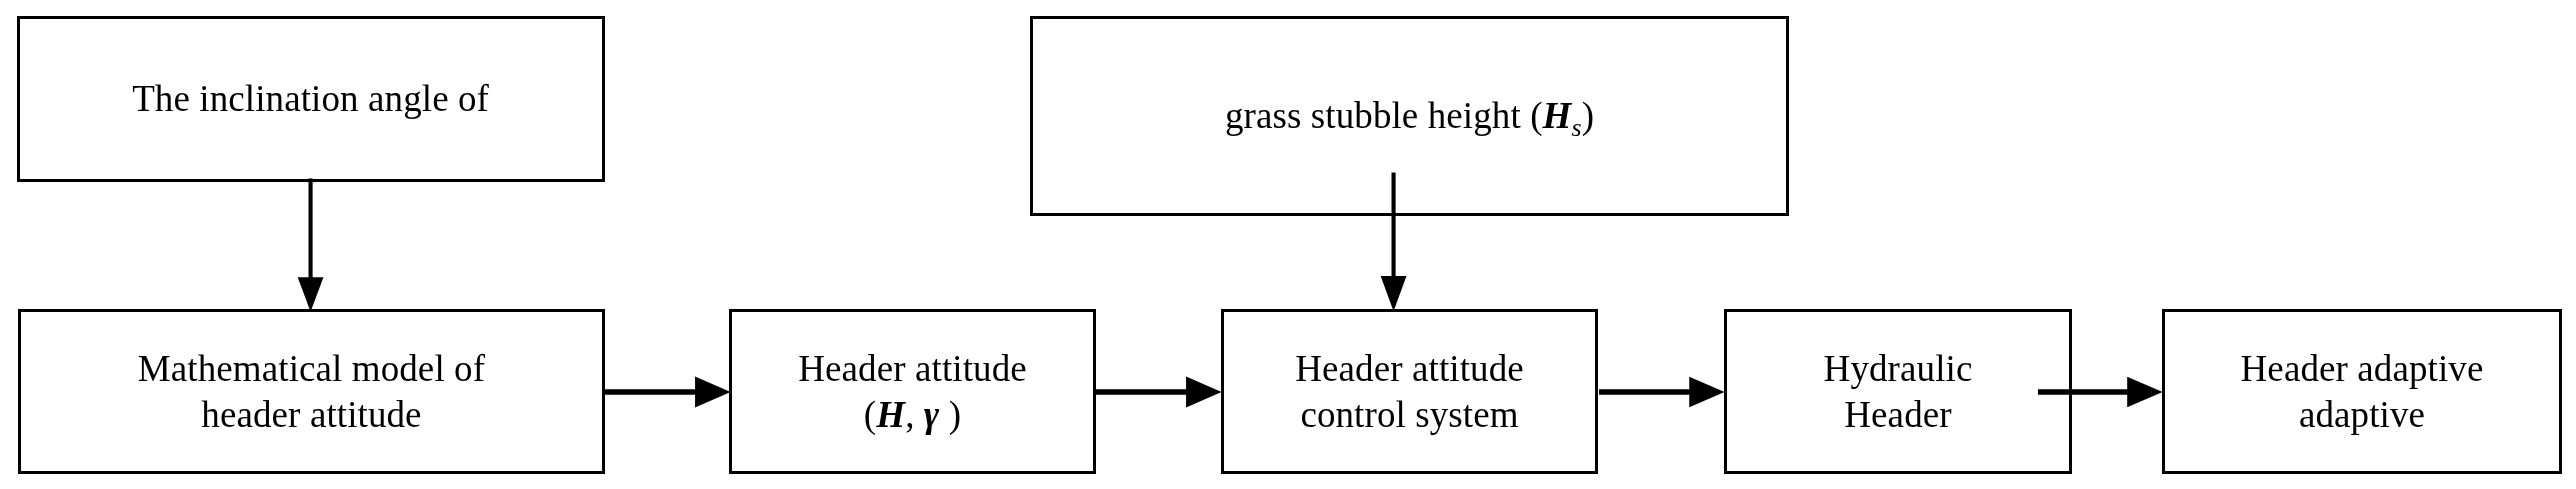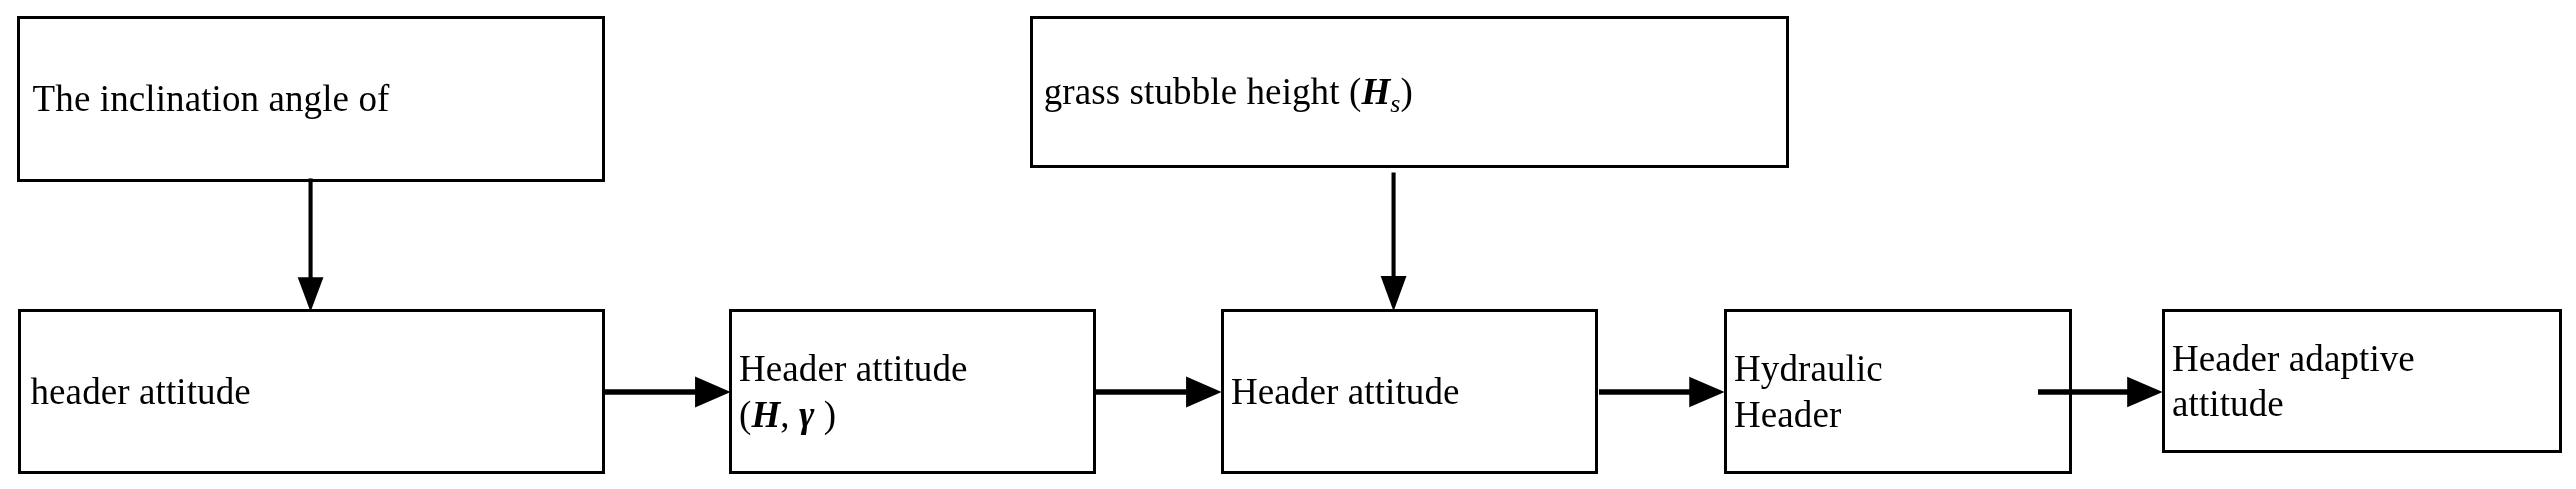--- a/index.html
+++ b/index.html
@@ -15,21 +15,21 @@
     font-family: "Liberation Serif", "DejaVu Serif", serif;
     overflow: hidden;
   }
   .node-box {
     position: absolute;
     box-sizing: border-box;
     border: 3px solid #000000;
     background: #ffffff;
     display: flex;
     flex-direction: column;
-    align-items: flex-start;
+    align-items: center;
     justify-content: center;
     text-align: center;
     color: #000000;
   }
   .node-line {
     display: block;
     white-space: nowrap;
     font-size: 37px;
     line-height: 1.22;
     letter-spacing: 0.1px;
@@ -63,45 +63,47 @@
 </style>
 </head>
 <body>
 
 <div id="diagram-root">
 
   <div class="node-box" style="left:16.6px; top:16px; width:588px; height:166px; padding:0 13px;">
     <span class="node-line">The inclination angle of</span>
   </div>
 
-  <div class="node-box" style="left:1030px; top:16px; width:759px; height:152px; padding:0 10.7px;">
+  <div class="node-box" style="left:1030px; top:16px; width:759px; height:200px; padding:0 10.7px;">
     <span class="node-line"><span>grass stubble height (</span><span class="math-it">H</span><span class="sub-light">s</span><span>)</span></span>
   </div>
 
   <div class="node-box" style="left:18px; top:309px; width:587px; height:165px; padding:0 9.5px;">
+    <span class="node-line">Mathematical model of</span>
     <span class="node-line">header attitude</span>
   </div>
 
   <div class="node-box" style="left:729px; top:309px; width:367px; height:165px; padding:0 7px;">
     <span class="node-line">Header attitude</span>
     <span class="node-line"><span>(</span><span class="math-it">H</span><span>, </span><span class="math-it">γ</span><span> )</span></span>
   </div>
 
   <div class="node-box" style="left:1221px; top:309px; width:377px; height:165px; padding:0 7px;">
     <span class="node-line">Header attitude</span>
+    <span class="node-line">control system</span>
   </div>
 
   <div class="node-box" style="left:1724px; top:309px; width:348px; height:165px; padding:0 7px;">
     <span class="node-line">Hydraulic</span>
     <span class="node-line">Header</span>
   </div>
 
-  <div class="node-box" style="left:2162px; top:309px; width:400px; height:144px; padding:6px 7px;">
+  <div class="node-box" style="left:2162px; top:309px; width:400px; height:165px; padding:6px 7px;">
     <span class="node-line">Header adaptive</span>
-    <span class="node-line">attitude</span>
+    <span class="node-line">adaptive</span>
   </div>
 
   <div class="conn" style="left:290px; top:178px; width:47px; height:136px;">
     <svg width="47" height="136" viewBox="0 0 80 230" aria-hidden="true">
       <line x1="35" y1="0" x2="35" y2="175" stroke="#000000" stroke-width="7"></line>
       <polygon points="13,168 57,168 35,227" fill="#000000"></polygon>
     </svg>
   </div>
 
   <div class="conn" style="left:1373px; top:172px; width:47px; height:142px;">

